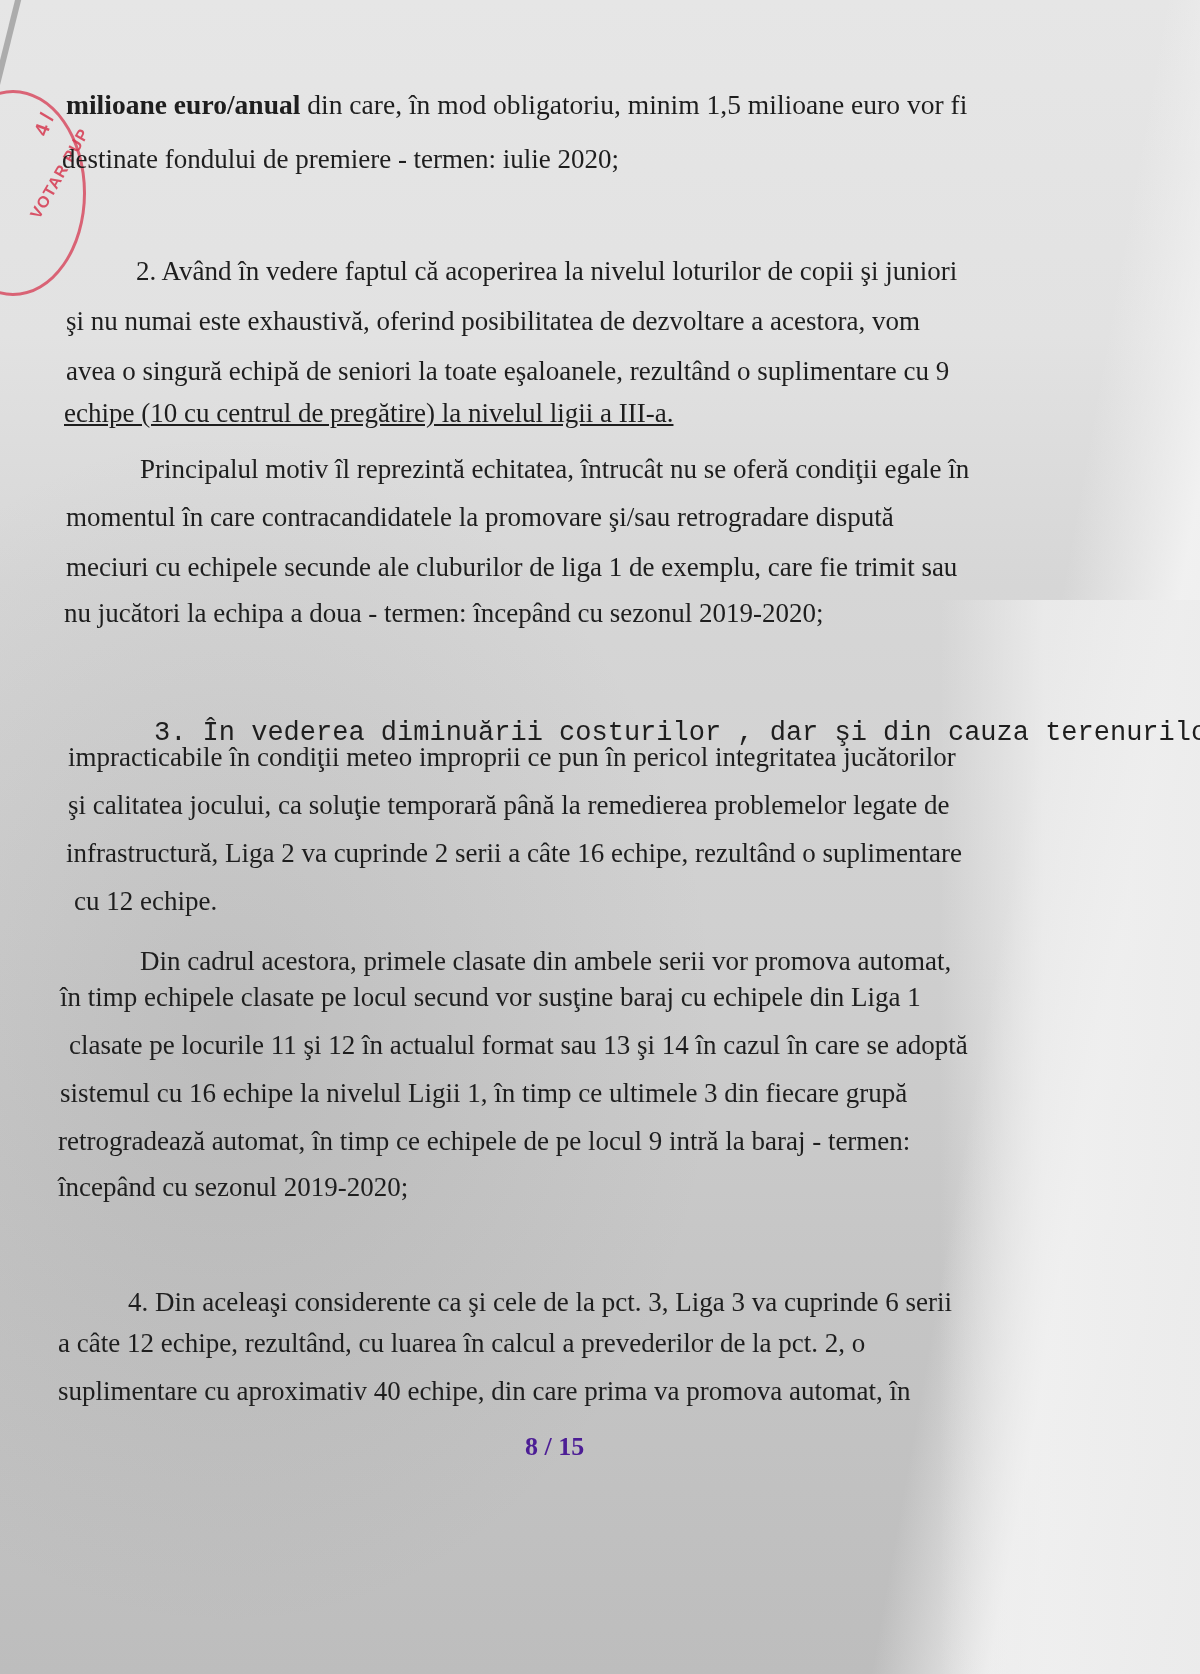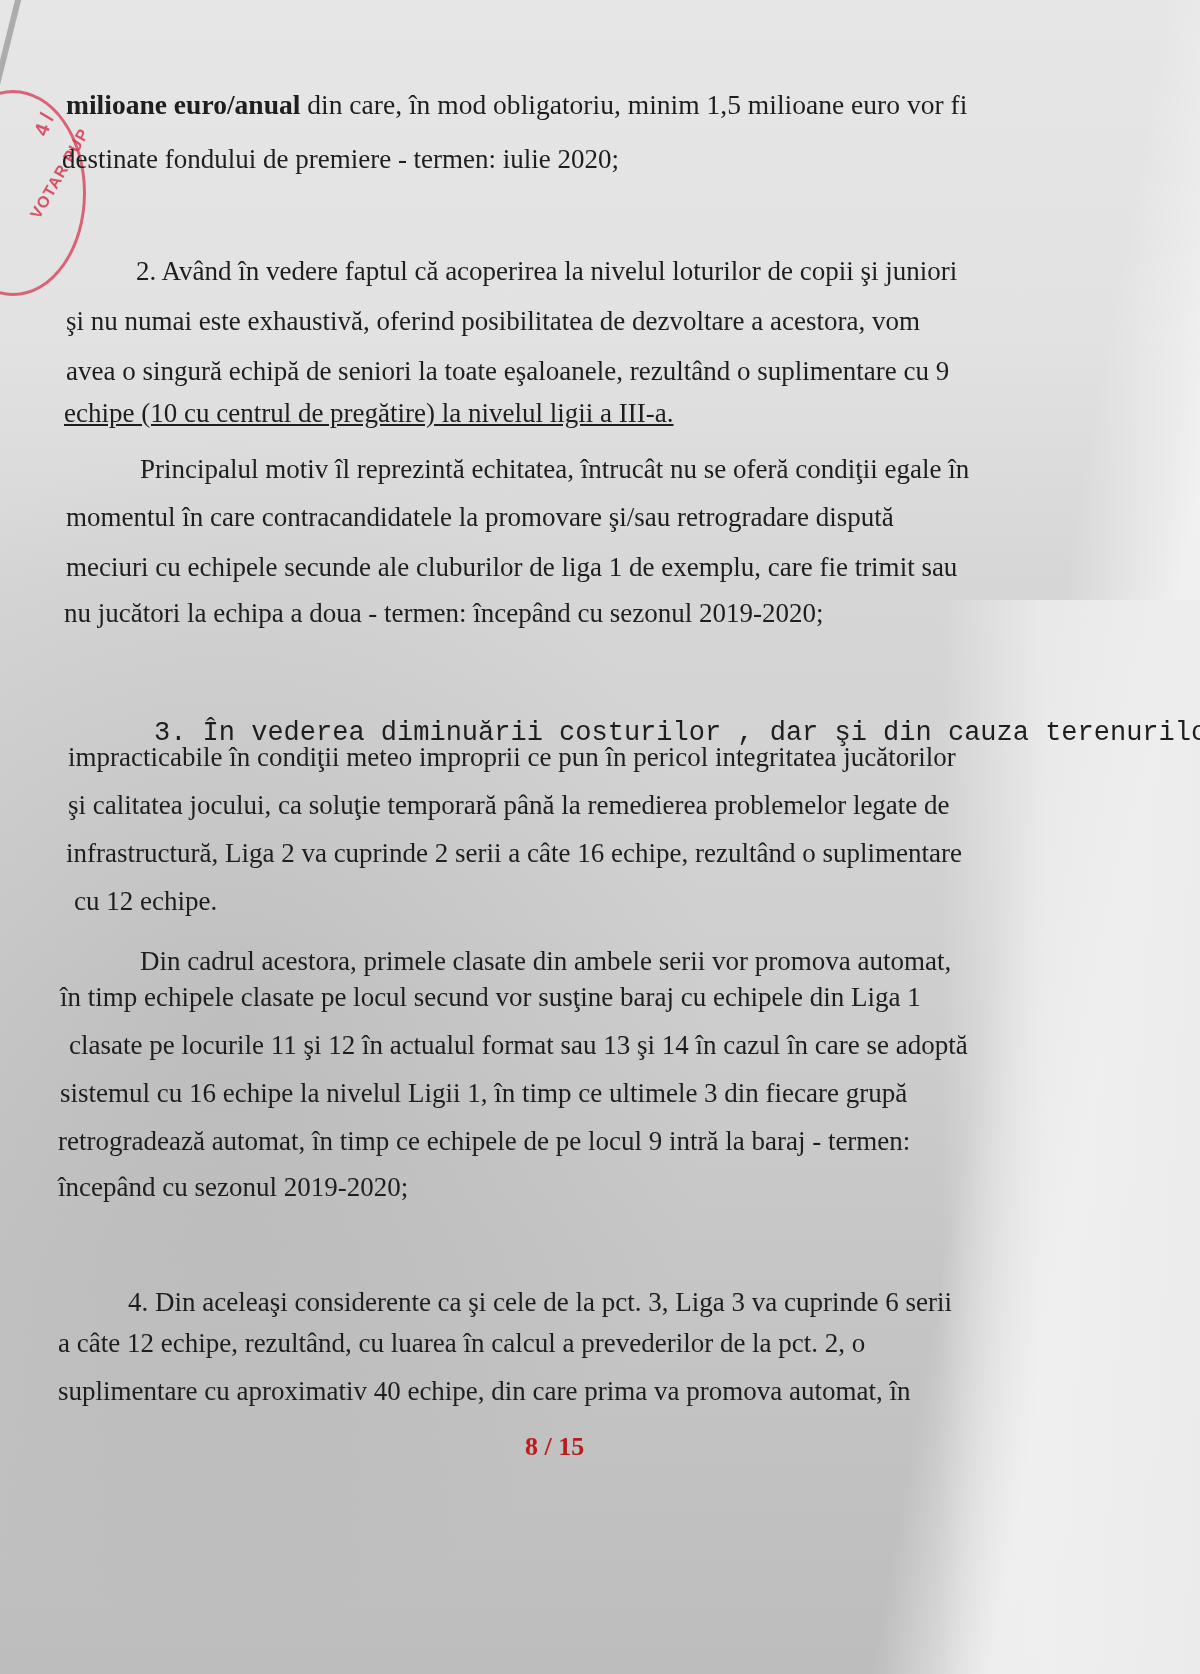--- a/index.html
+++ b/index.html
@@ -45,21 +45,21 @@
   .doc {
     position: absolute; left: 66px; top: 92px; width: 1020px;
     color: #1e1e1e; font-size: 27px; line-height: 1;
   }
   .line {
     position: absolute; white-space: nowrap;
     transform-origin: left center;
   }
   .bold { font-weight: bold; }
   .page-number {
-    position: absolute; font-weight: bold; font-size: 26px; color: #b91c1c;
+    position: absolute; font-weight: bold; font-size: 26px; color: #4c1d95;
   }
 </style>
 </head>
 <body>
 
 <div class="photo"></div>
 <div class="shadow-band"></div>
 <div class="light-right"></div>
 <div class="page-edge"></div>
 

